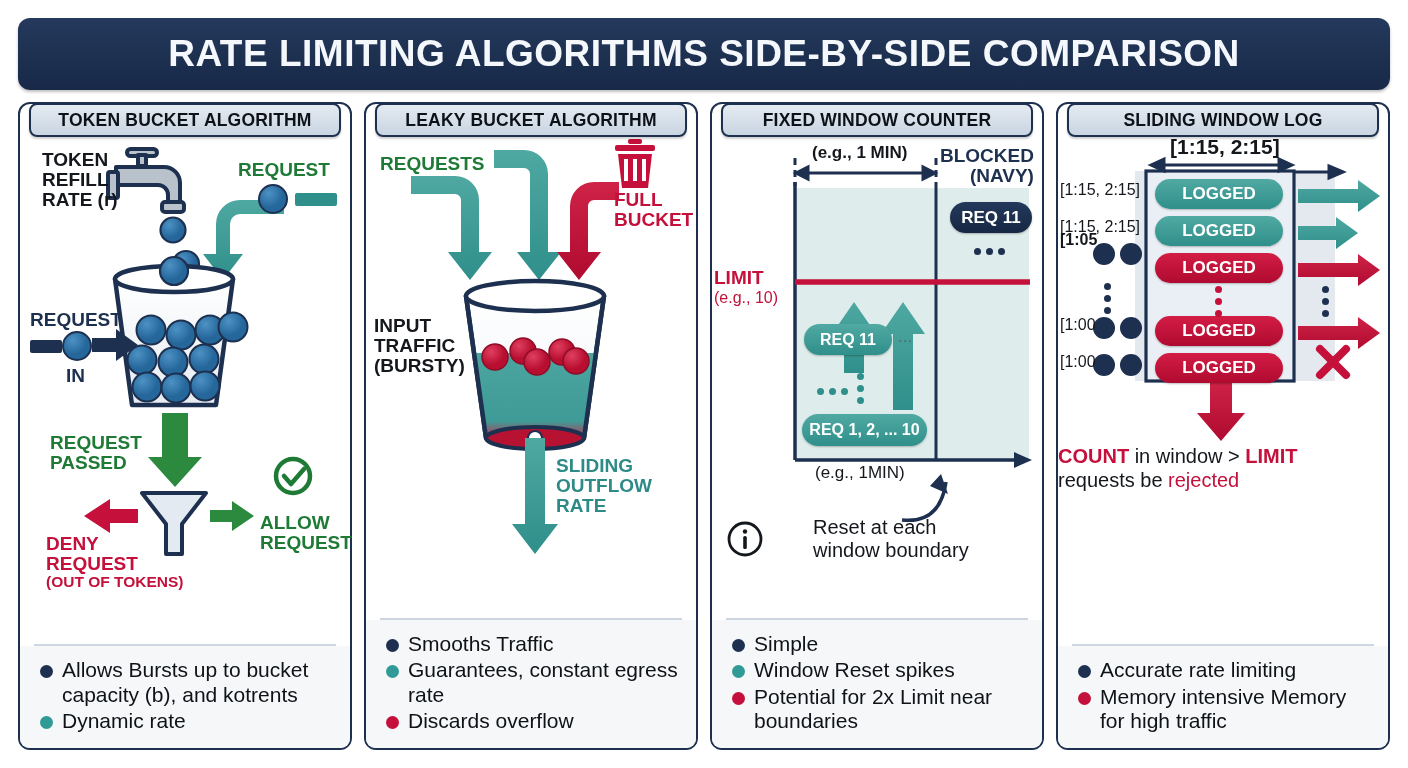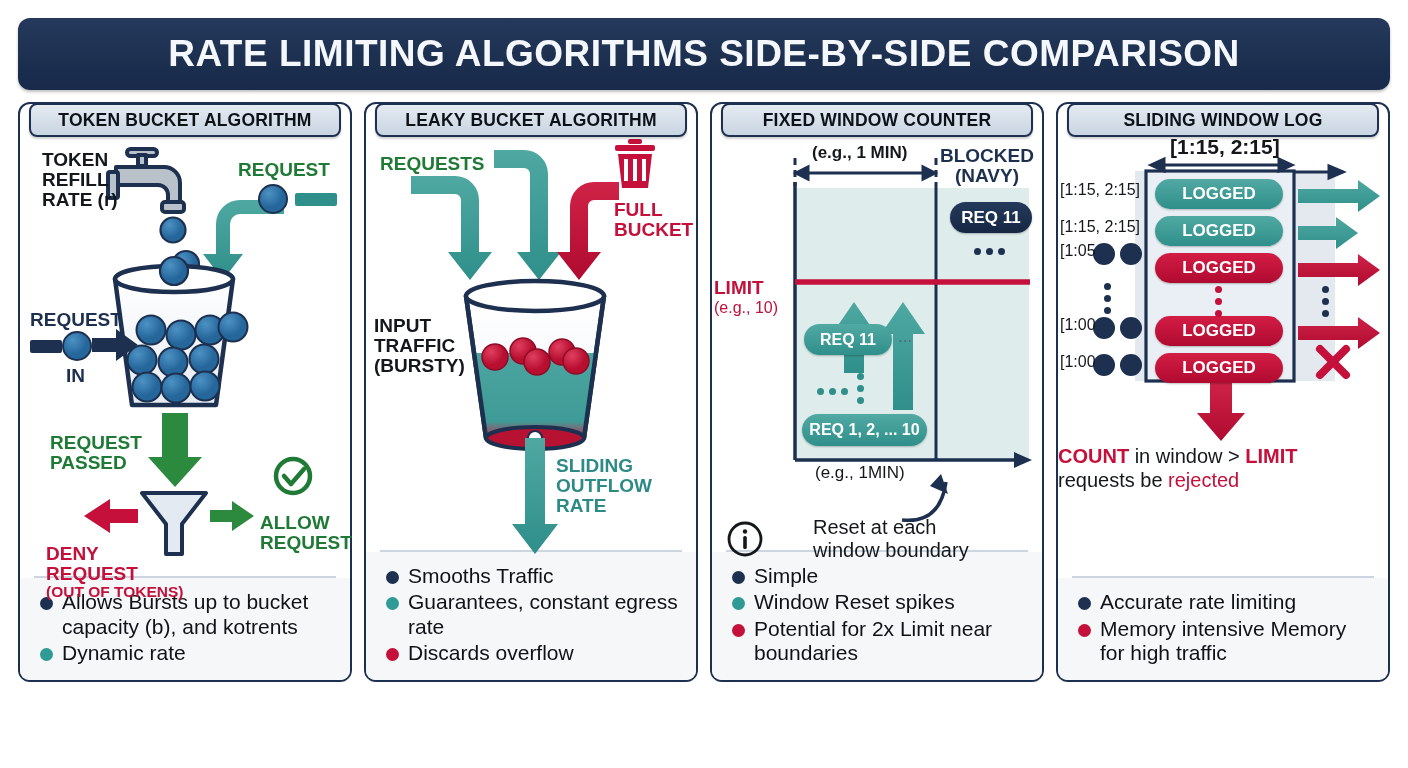--- a/index.html
+++ b/index.html
@@ -26,21 +26,21 @@
     font-size: 37px;
     font-weight: bold;
     letter-spacing: .5px;
     font-family: "Liberation Sans", sans-serif;
   }
 
   
   .panels {
     position: absolute;
     left: 18px; top: 102px;
-    width: 1372px; height: 580px;
+    width: 1372px; height: 648px;
     display: flex; gap: 12px;
   }
   .panel {
     position: relative;
     flex: 1 1 0;
     border: 2.5px solid #1d3050;
     border-radius: 12px;
     background: #ffffff;
     display: flex; flex-direction: column;
     overflow: visible;
@@ -75,21 +75,21 @@
   .dot.navy { background: #1d3050; }
   .dot.teal { background: #309a96; }
   .dot.crimson { background: #c4103a; }
   .bullet .txt { font-size: 21px; color: #0f1216; line-height: 1.17; }
 
   
   .lbl { position: absolute; font-weight: bold; line-height: 1.06; }
   .navy-t { color: #1d3050; }
   .teal-t { color: #2d8a86; }
   .green-t { color: #1f7a36; }
-  .red-t  { color: #c4103a; margin-top: 10px; }
+  .red-t  { color: #c4103a; }
   .black-t{ color: #14181d; }
 
   svg { position: absolute; left: 0; top: 0; overflow: visible; }
 
   
   .pill {
     position: absolute; display: flex; align-items: center; justify-content: center;
     border-radius: 20px; color: #fff; font-weight: bold;
     box-shadow: 0 1px 2px rgba(0,0,0,.25);
   }
@@ -382,21 +382,21 @@
             <path d="M132 235 h20 v-39 h12 l-22 -32 l-22 32 h12 z"></path>
           </g>
           <g fill="url(#fwTeal)">
             <path d="M181 272 h20 v-76 h12 l-22 -32 l-22 32 h12 z"></path>
           </g>
         </svg>
 
         <div class="lbl black-t" style="left:100px; top:6px; font-size:17px; font-weight:bold;">(e.g., 1 MIN)</div>
         <div class="lbl navy-t" style="left:228px; top:8px; font-size:19px;">
           <div>BLOCKED</div>
-          <div style="text-align:center">(NAVY)</div>
+          <div style="text-align:right">(NAVY)</div>
         </div>
         <div class="pill navy" style="left:238px; top:64px; width:82px; height:31px; font-size:17px;">REQ 11</div>
         <div class="ellipsis-h" style="left:262px; top:110px;">
           <i style="background:#1d3050"></i>
             <i style="background:#1d3050"></i>
             <i style="background:#1d3050"></i>
         </div>
 
         <div class="lbl red-t" style="left:2px; top:130px; font-size:19px;">LIMIT</div>
         <div class="lbl red-t" style="left:2px; top:152px; font-size:16px; font-weight:normal;">(e.g., 10)</div>
@@ -514,21 +514,21 @@
               <circle cx="73" cy="190" r="11"></circle>
             <circle cx="46" cy="227" r="11"></circle>
               <circle cx="73" cy="227" r="11"></circle>
           </g>
         </svg>
 
         <div class="lbl black-t" style="left:112px; top:-2px; font-size:21px;">[1:15, 2:15]</div>
 
         <div class="lbl black-t" style="left:2px; top:44px; font-size:16px; font-weight:normal;">[1:15, 2:15]</div>
         <div class="lbl black-t" style="left:2px; top:81px; font-size:16px; font-weight:normal;">[1:15, 2:15]</div>
-        <div class="lbl black-t" style="left:2px; top:105px; font-size:16px; font-weight:normal;">[1:05</div>
+        <div class="lbl black-t" style="left:2px; top:94px; font-size:16px; font-weight:bold;">[1:05</div>
         <div class="lbl black-t" style="left:2px; top:179px; font-size:16px; font-weight:normal;">[1:00</div>
         <div class="lbl black-t" style="left:2px; top:216px; font-size:16px; font-weight:normal;">[1:00</div>
 
         <div class="ellipsis-v" style="left:46px; top:145px;">
           <i style="background:#1d3050"></i>
             <i style="background:#1d3050"></i>
             <i style="background:#1d3050"></i>
         </div>
 
         <div class="pill teal" style="left:97px; top:41px; width:128px; height:30px; font-size:17px;">LOGGED</div>

